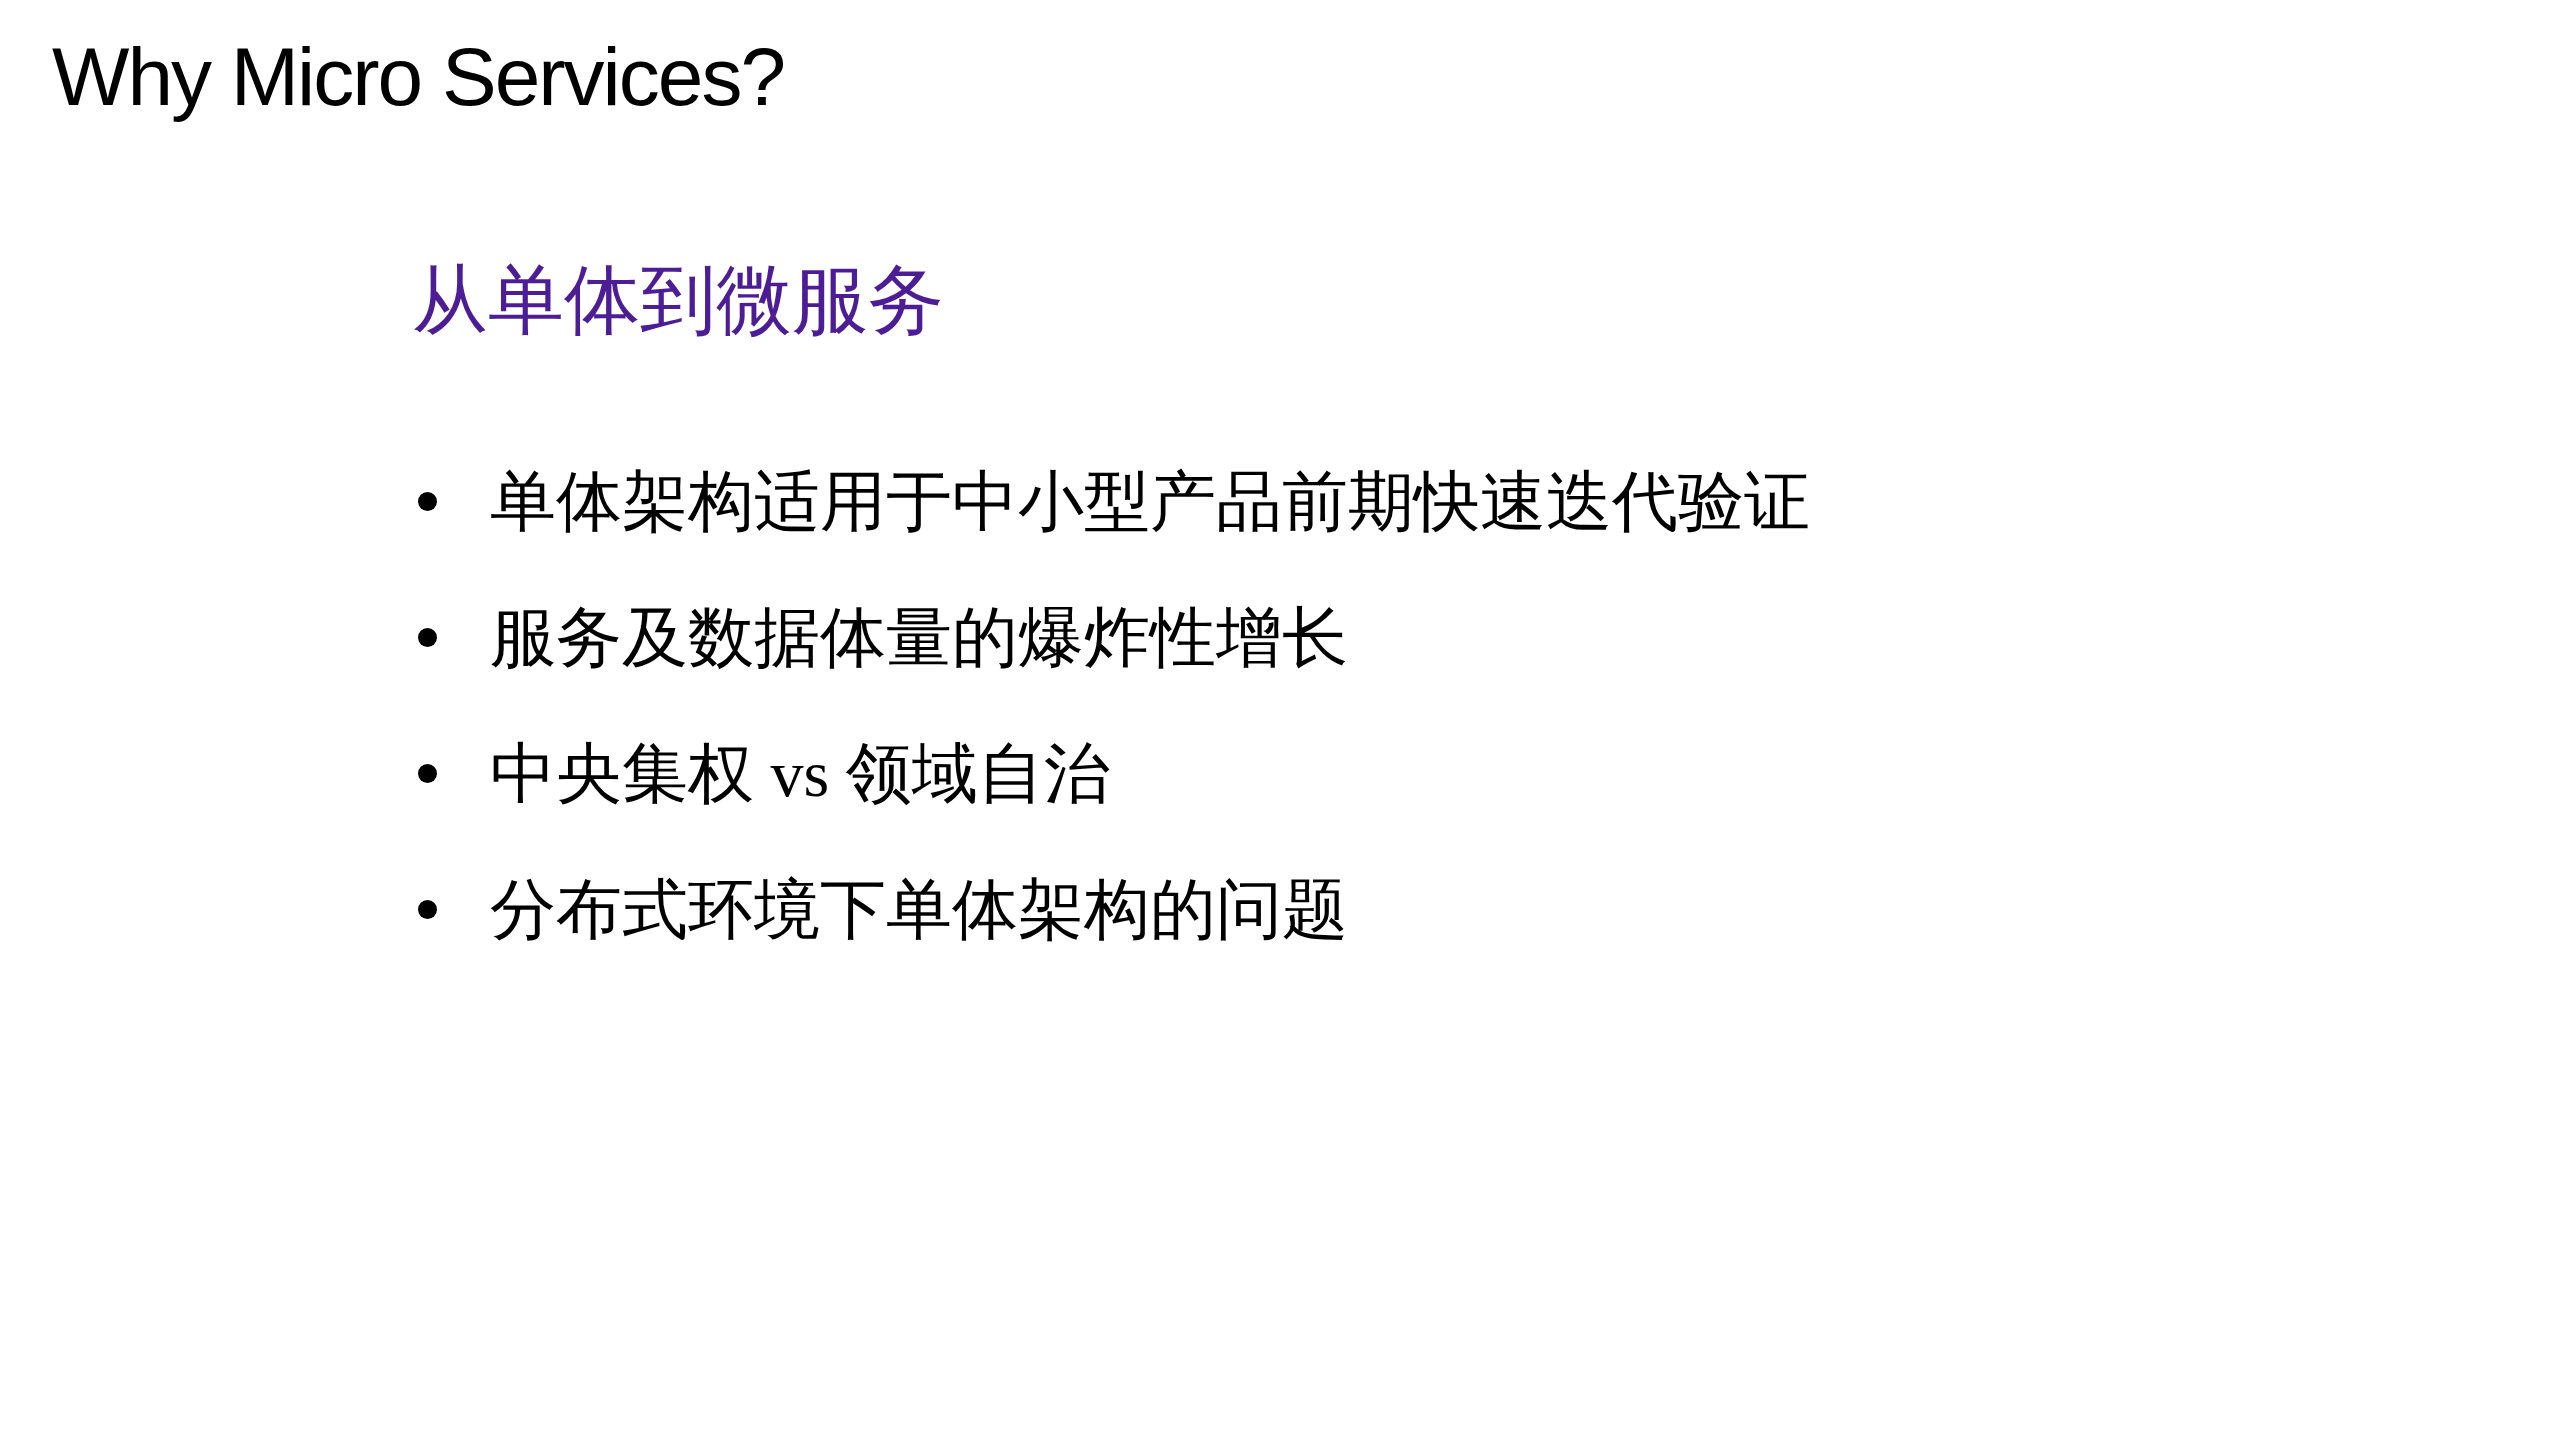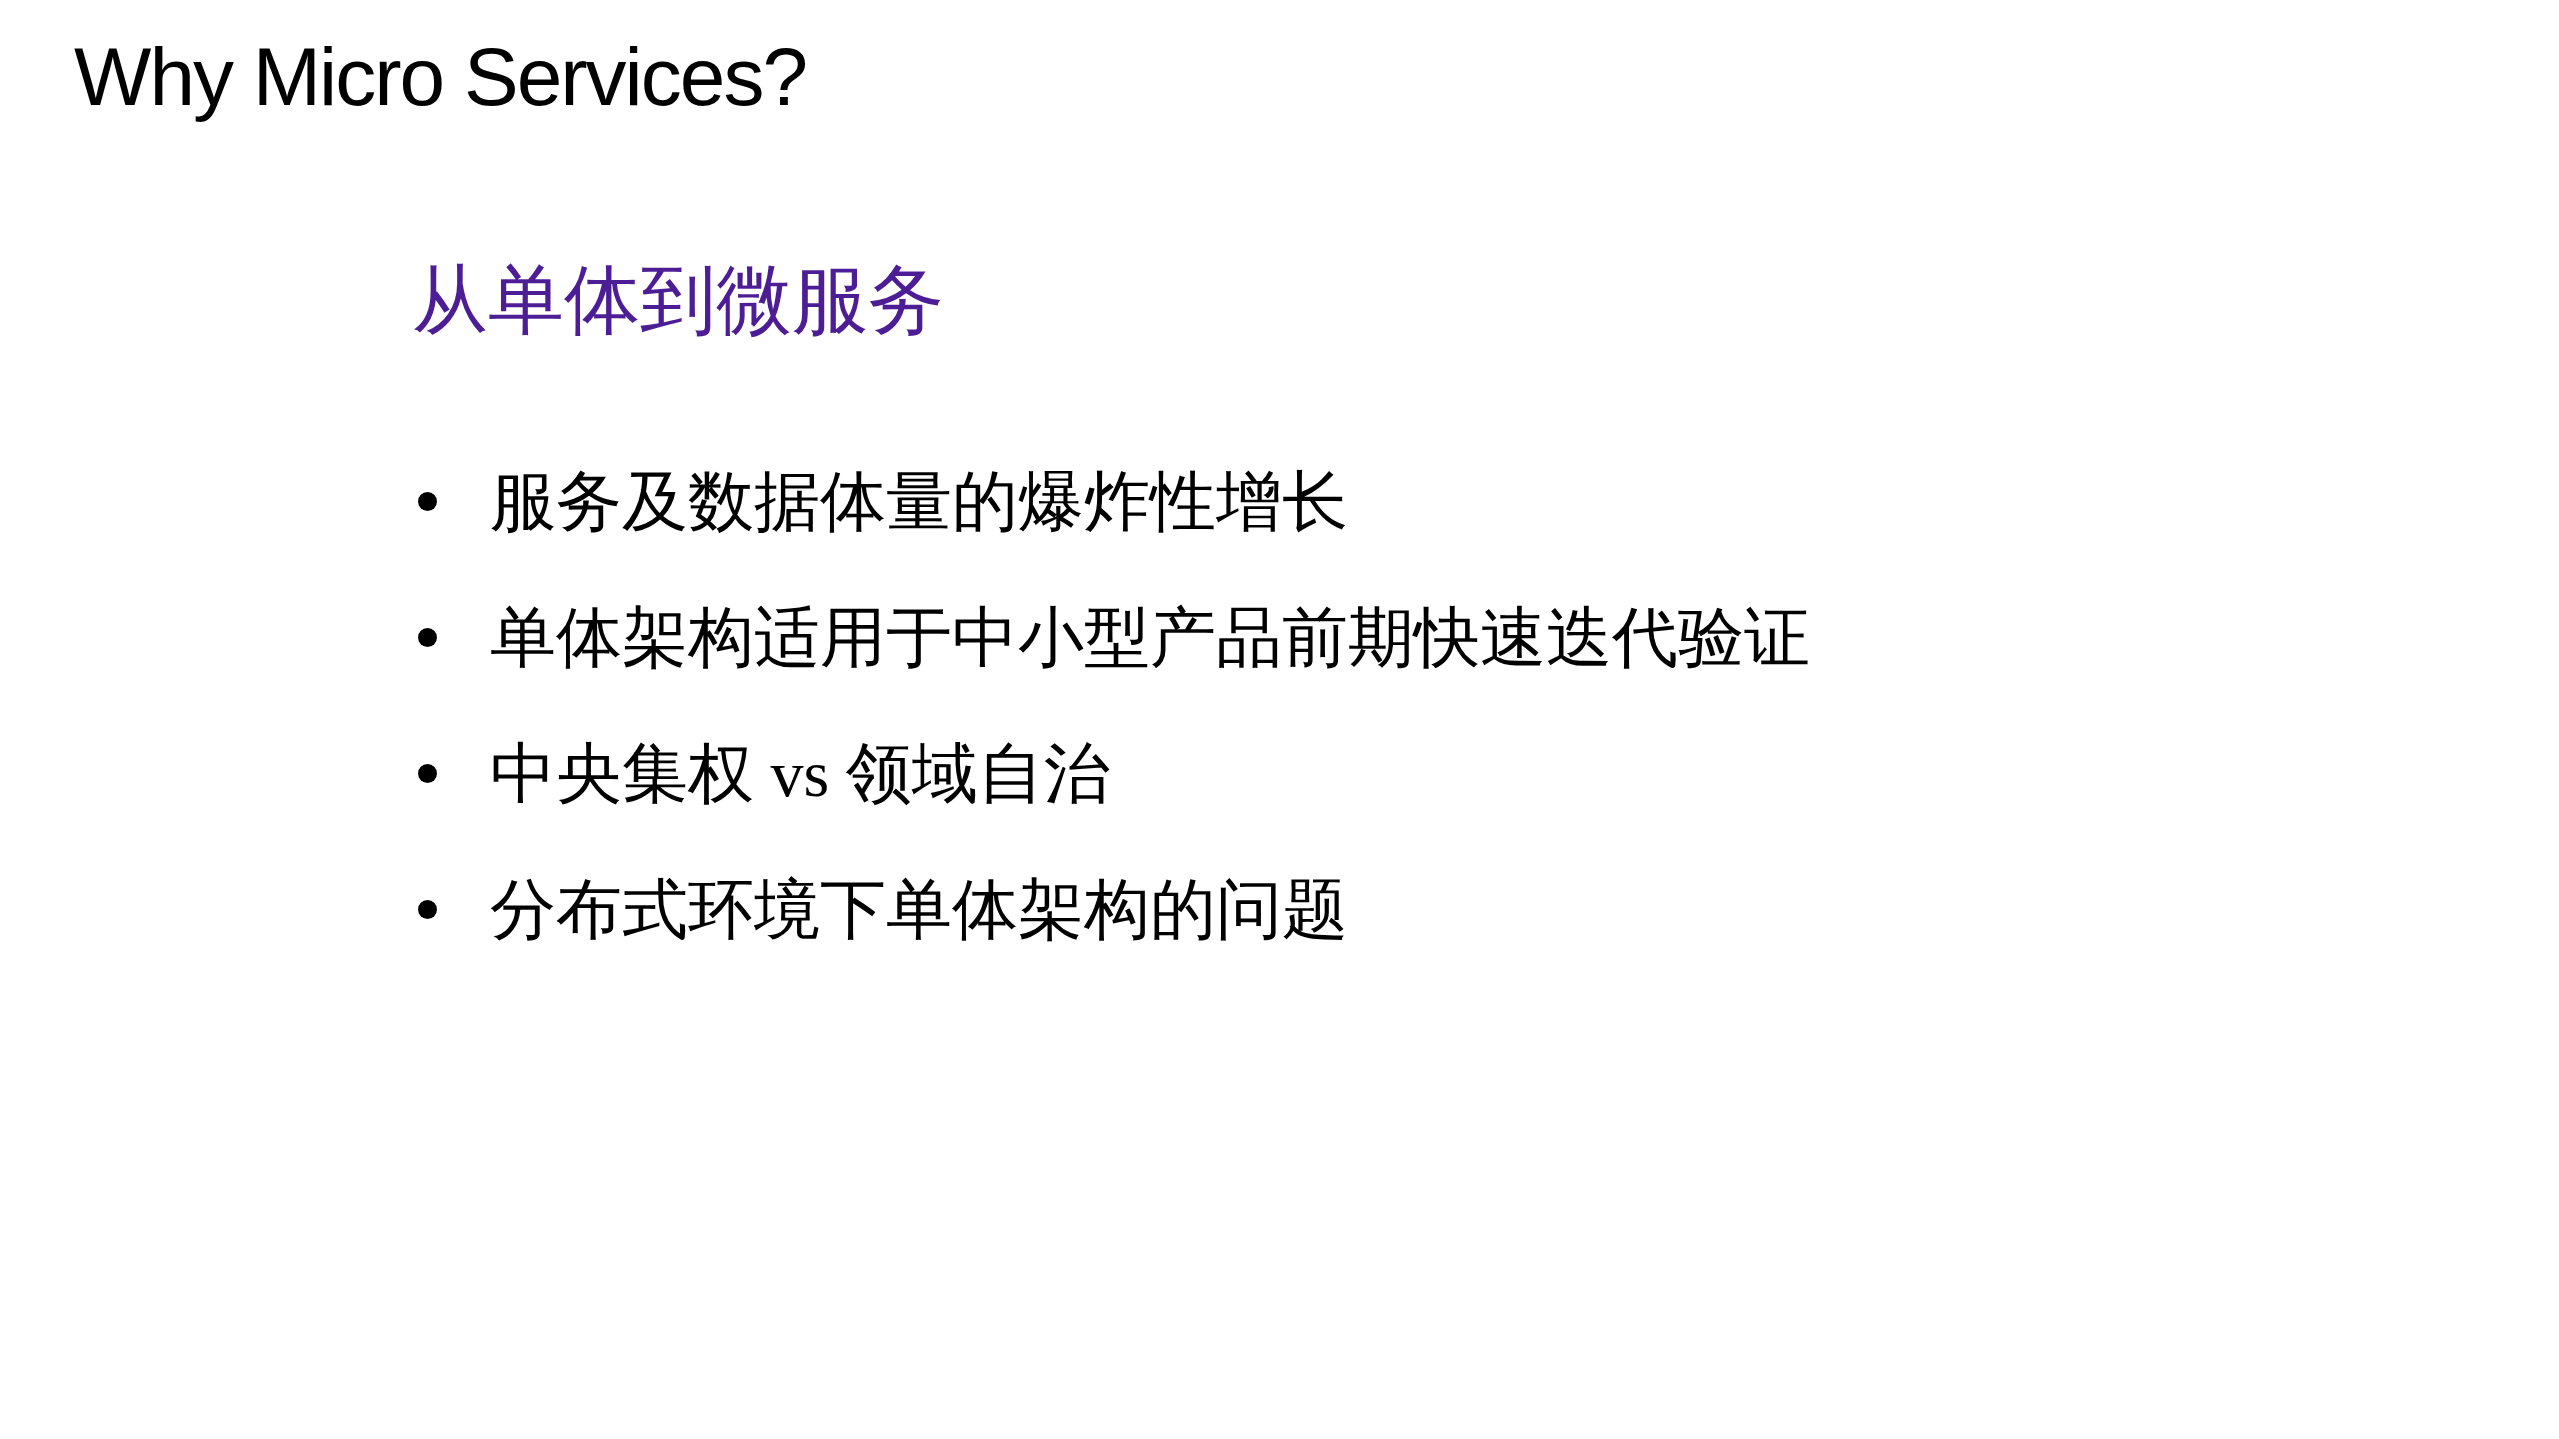--- a/index.html
+++ b/index.html
@@ -10,21 +10,21 @@
   .slide {
     position: relative;
     width: 2559px;
     height: 1439px;
     background: #ffffff;
     overflow: hidden;
     color: #000000;
   }
   .title {
     position: absolute;
-    left: 74px;
+    left: 52px;
     top: 30px;
     margin: 0;
     font-family: "Liberation Sans", "DejaVu Sans", sans-serif;
     font-weight: 400;
     font-size: 82px;
     letter-spacing: -2px;
     line-height: 1.15;
     color: #000000;
     white-space: nowrap;
   }
@@ -74,25 +74,25 @@
 
 <div class="slide">
 
   <h1 class="title">Why Micro Services?</h1>
 
   <h2 class="subtitle">从单体到微服务</h2>
 
   <ul class="bullets">
     <li class="bullet">
       <span class="dot"></span>
-      <span class="bullet-text">服务及数据体量的爆炸性增长</span>
+      <span class="bullet-text">单体架构适用于中小型产品前期快速迭代验证</span>
     </li>
     <li class="bullet">
       <span class="dot"></span>
-      <span class="bullet-text">单体架构适用于中小型产品前期快速迭代验证</span>
+      <span class="bullet-text">服务及数据体量的爆炸性增长</span>
     </li>
     <li class="bullet">
       <span class="dot"></span>
       <span class="bullet-text">中央集权 vs 领域自治</span>
     </li>
     <li class="bullet">
       <span class="dot"></span>
       <span class="bullet-text">分布式环境下单体架构的问题</span>
     </li>
   </ul>

